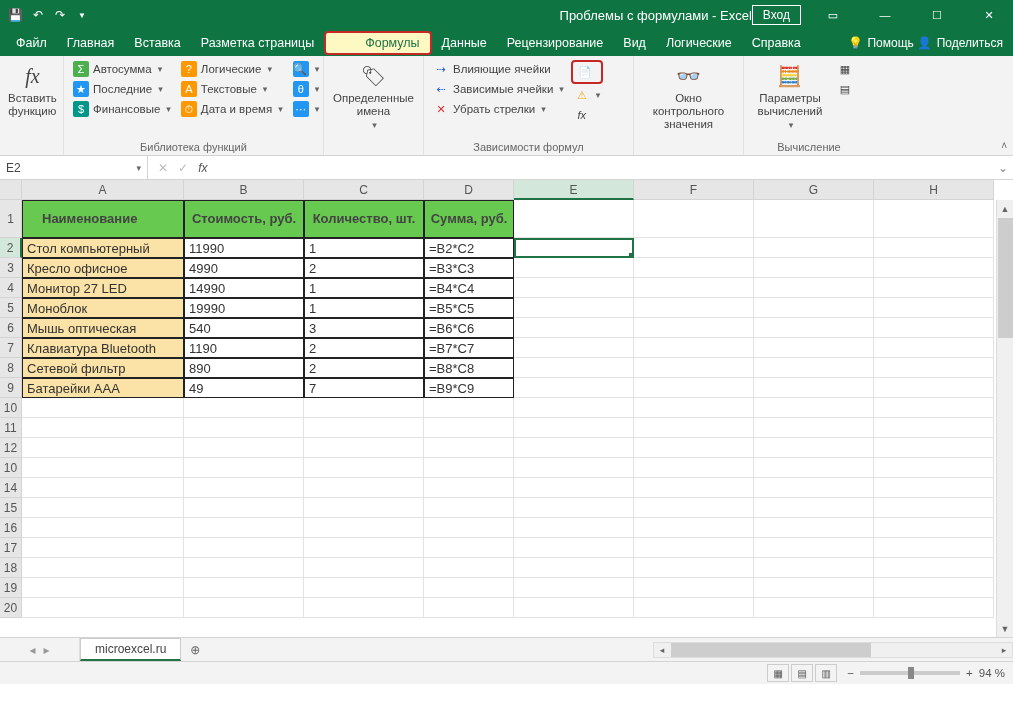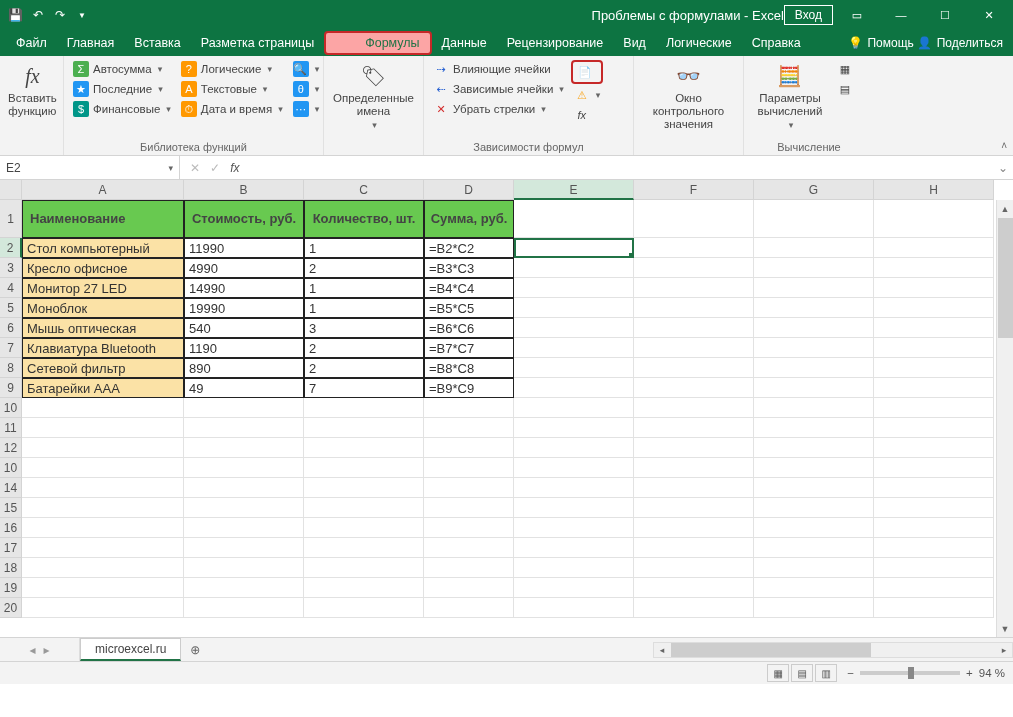--- a/index.html
+++ b/index.html
@@ -3,28 +3,28 @@
 <meta charset="utf-8">
 <style>
 * { box-sizing: border-box; margin: 0; padding: 0; font-family: "Segoe UI", Tahoma, sans-serif; }
 body { background: #fff; width: 1013px; height: 717px; overflow: hidden; font-size: 12px; color: #444; }
 
 
 .titlebar { height: 30px; background: #0d7442; display: flex; align-items: center; color: #fff; }
 .qat { display: flex; gap: 6px; padding-left: 8px; align-items: center; }
 .qat .icon { width: 16px; height: 16px; display: flex; align-items: center; justify-content: center; font-size: 12px; }
 .title-center { flex: 1; text-align: right; font-size: 13px; }
-.title-right { display: flex; align-items: center; gap: 4px; padding-right: 4px; }
+.title-right { display: flex; align-items: center; gap: 12px; padding-right: 4px; }
 .login-btn { border: 1px solid #fff; padding: 2px 10px; font-size: 12px; color: #fff; }
 .win-btn { width: 40px; height: 30px; display: flex; align-items: center; justify-content: center; font-size: 11px; color: #fff; }
 
 
 .menubar { height: 26px; background: #0d7442; display: flex; align-items: stretch; color: #fff; padding: 0 6px; }
 .menu-item { padding: 0 10px; display: flex; align-items: center; font-size: 12.5px; cursor: pointer; }
-.menu-item.active { background: #fca5a5; color: #217346; padding-left: 39px; }
+.menu-item.active { background: #fef9c3; color: #217346; padding-left: 39px; }
 .menu-item.highlight-red { border: 2px solid #c62828; border-radius: 4px; margin: 1px 0; }
 .menu-spacer { flex: 1; }
 .menu-right { display: flex; align-items: center; gap: 4px; padding-right: 4px; }
 .menu-right .mi { display: flex; align-items: center; gap: 4px; font-size: 12px; }
 
 
 .ribbon { height: 100px; background: #f3f3f3; border-bottom: 1px solid #d4d4d4; display: flex; position: relative; }
 .ribbon-group { border-right: 1px solid #e1e1e1; display: flex; flex-direction: column; padding: 4px 6px 2px; }
 .ribbon-group .content { flex: 1; display: flex; align-items: flex-start; gap: 4px; }
 .ribbon-group .label { text-align: center; font-size: 11px; color: #666; padding-top: 2px; }
@@ -36,36 +36,36 @@
 .ic-green { background: #4caf50; color: #fff; }
 .ic-blue { background: #2196f3; color: #fff; }
 .ic-orange { background: #ff9800; color: #fff; }
 .ic-teal { background: #009688; color: #fff; }
 .dd { font-size: 9px; color: #666; margin-left: 2px; }
 .highlight-red-box { border: 2px solid #c62828; border-radius: 4px; padding: 1px; }
 .ribbon-collapse { position: absolute; right: 6px; bottom: 4px; font-size: 10px; color: #666; }
 
 
 .formula-row { height: 24px; border-bottom: 1px solid #d4d4d4; display: flex; align-items: stretch; background: #fff; }
-.name-box { width: 180px; border-right: 1px solid #d4d4d4; display: flex; align-items: center; padding: 0 6px; font-size: 12px; justify-content: space-between; }
+.name-box { width: 148px; border-right: 1px solid #d4d4d4; display: flex; align-items: center; padding: 0 6px; font-size: 12px; justify-content: space-between; }
 .fb-buttons { display: flex; align-items: center; gap: 10px; padding: 0 10px; color: #bbb; }
 .fb-input { flex: 1; display: flex; align-items: center; padding: 0 4px; }
 .fb-expand { width: 20px; display: flex; align-items: center; justify-content: center; color: #888; }
 
 
 .grid-wrap { position: relative; height: 458px; overflow: hidden; border-bottom: 1px solid #d4d4d4; }
 .grid { display: grid; grid-template-columns: 22px 162px 120px 120px 90px 120px 120px 120px 120px; }
 .col-head { background: #e6e6e6; border-right: 1px solid #d4d4d4; border-bottom: 1px solid #d4d4d4; text-align: center; font-size: 12px; color: #555; height: 20px; line-height: 20px; }
 .col-head.active { background: #d3e8db; border-bottom: 2px solid #217346; }
 .row-head { background: #e6e6e6; border-right: 1px solid #d4d4d4; border-bottom: 1px solid #d4d4d4; text-align: center; font-size: 12px; color: #555; height: 20px; line-height: 20px; }
 .row-head.active { background: #d3e8db; border-right: 2px solid #217346; }
 .corner { background: #e6e6e6; border-right: 1px solid #d4d4d4; border-bottom: 1px solid #d4d4d4; }
 .cell { border-right: 1px solid #e2e2e2; border-bottom: 1px solid #e2e2e2; height: 20px; line-height: 20px; padding: 0 4px; font-size: 13px; overflow: hidden; white-space: nowrap; color: #333; }
 .hcell { background: #68c950; border: 1px solid #222; font-weight: bold; text-align: center; font-size: 13px; display: flex; align-items: center; justify-content: center; height: 38px; line-height: 1.15; }
-.hcell.left { text-align: left; justify-content: flex-start; padding-left: 7px; }
+.hcell.left { text-align: left; justify-content: flex-start; padding-left: 19px; }
 .dcell { border: 1px solid #222; height: 20px; line-height: 20px; padding: 0 4px; font-size: 13px; overflow: hidden; white-space: nowrap; color: #333; }
 .dcell.name { background: #fbe2a6; }
 .selected-cell { border: 2px solid #217346 !important; position: relative; }
 .selected-cell::after { content: ""; position: absolute; right: -3px; bottom: -3px; width: 6px; height: 6px; background: #217346; }
 .vscroll { position: absolute; right: 0; top: 20px; bottom: 0; width: 17px; background: #f0f0f0; border-left: 1px solid #ddd; display: flex; flex-direction: column; align-items: center; }
 .vscroll .arr { height: 17px; font-size: 9px; color: #666; display: flex; align-items: center; justify-content: center; width: 100%; }
 .vscroll .thumb { width: 15px; height: 120px; background: #cdcdcd; margin-top: 1px; }
 
 
 .sheet-bar { height: 24px; display: flex; align-items: stretch; background: #f3f3f3; border-bottom: 1px solid #d4d4d4; }

